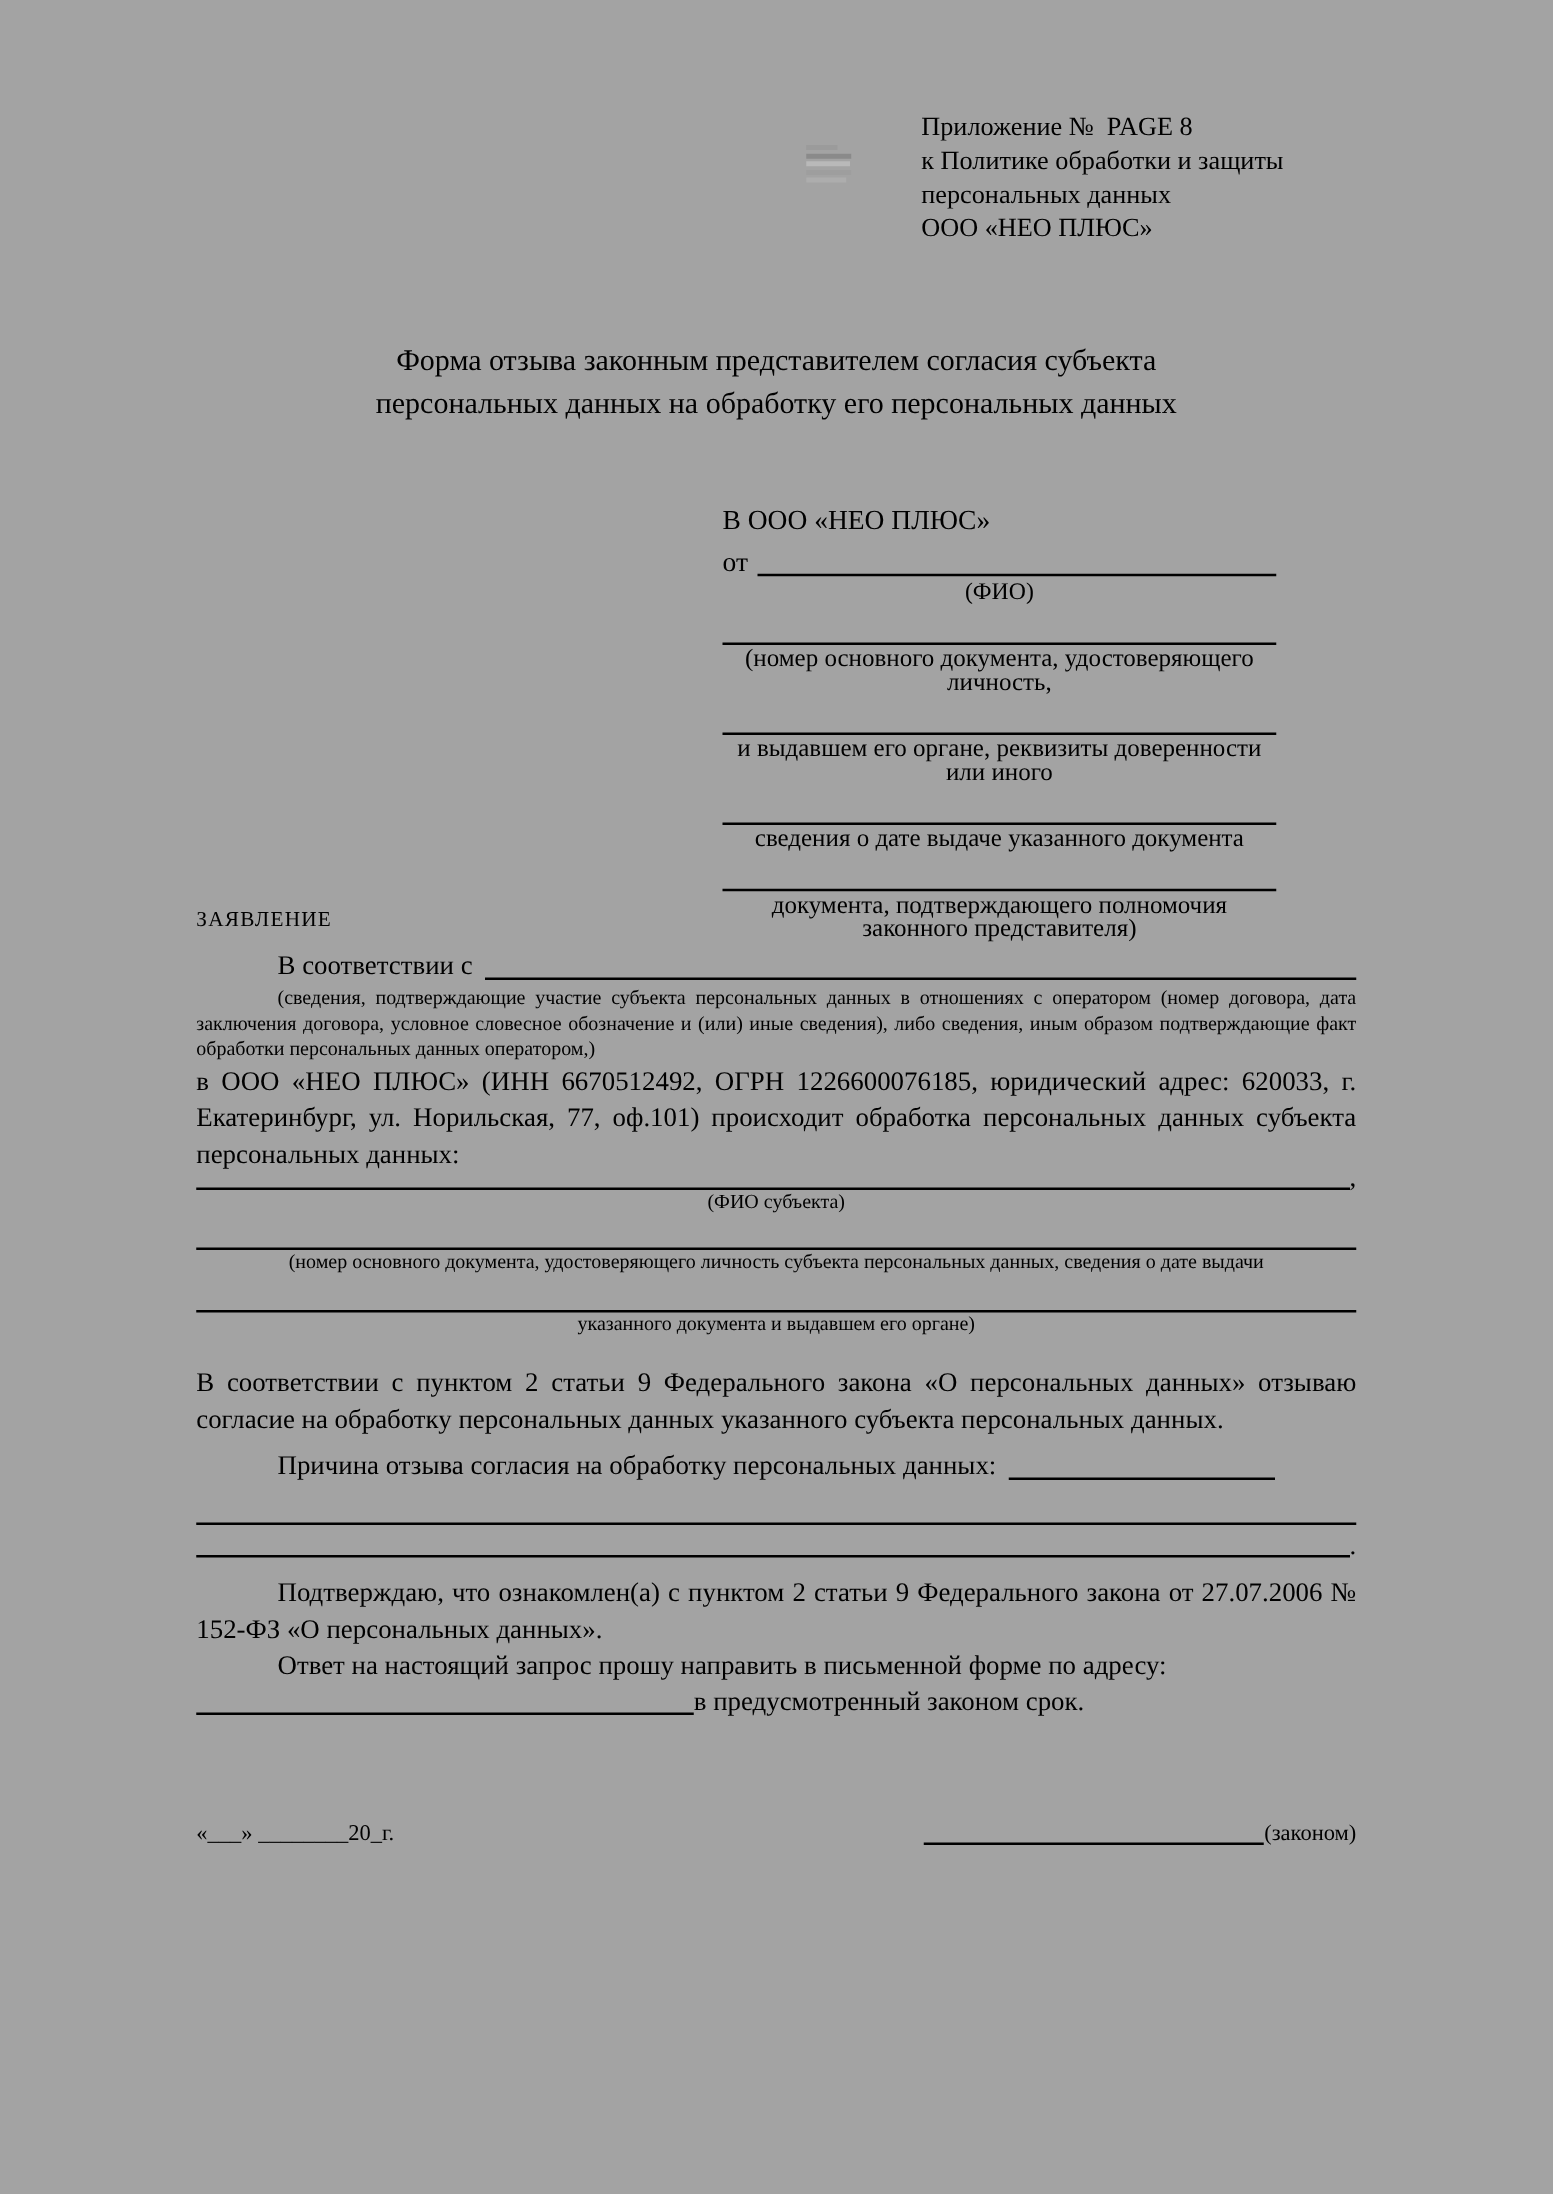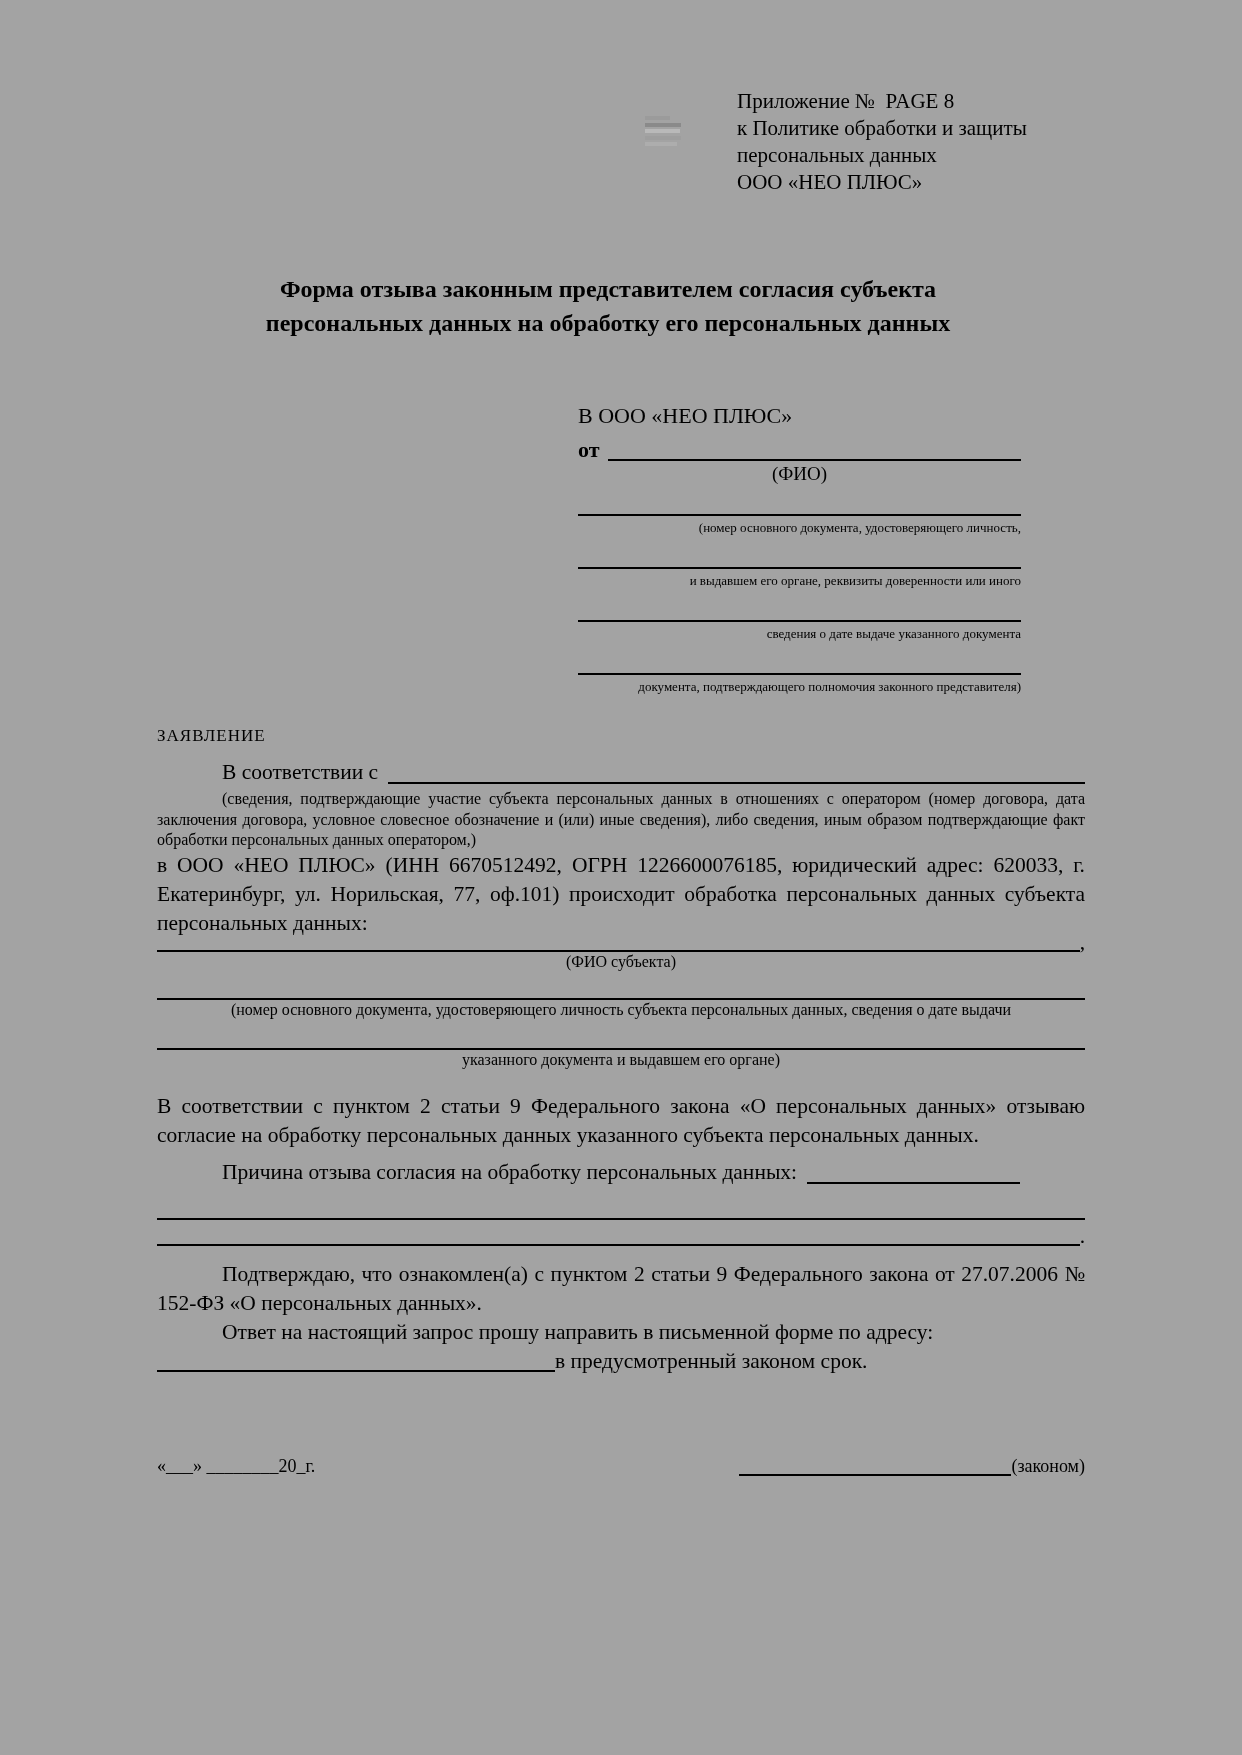--- a/index.html
+++ b/index.html
@@ -26,35 +26,35 @@
   .obj-icon .b4 { width: 100%; background:#9e9e9e; }
   .obj-icon .b5 { width: 88%;  background:#adadad; }
 
   .header-block {
     position: absolute; left: 737px; top: 88px;
     font-size: 21px; line-height: 27px;
   }
   .header-block div { white-space: pre-wrap; }
 
   .title-block {
-    position: absolute; left: 144px; top: 272px; width: 928px;
-    text-align: center; font-weight: bold;
+    position: absolute; left: 157px; top: 272px; width: 928px;
+    text-align: center; font-weight: normal;
     font-size: 24px; line-height: 34px;
   }
 
   .addressee {
     position: absolute; left: 578px; top: 402px; width: 443px;
     font-size: 22px;
   }
   .addr-org { line-height: 28px; }
-  .from-row { display: flex; margin-top: 6px; line-height: 28px; font-weight: bold; }
+  .from-row { display: flex; margin-top: 6px; line-height: 28px; }
   .from-row .fill { flex: 1; border-bottom: 2px solid #000; margin-left: 8px; margin-bottom: 3px; }
   .addr-fio-cap { text-align: center; font-size: 19px; line-height: 20px; font-family: Liberation Serif, serif; }
   .adr-field .rule { border-bottom: 2px solid #000; height: 30px; }
-  .adr-field .cap  { text-align: right; font-size: 13px; line-height: 19px; padding-top: 2px; }
+  .adr-field .cap  { text-align: center; font-size: 20px; line-height: 19px; padding-top: 2px; }
 
   .statement {
     position: absolute; left: 157px; top: 722px; width: 928px;
     font-size: 21.5px; line-height: 29px;
   }
   .stmt-heading { text-align: left; font-size: 17px; line-height: 28px; letter-spacing: 1px; }
   .intro-row { display: flex; margin-top: 8px; padding-left: 65px; }
   .intro-row .fill { flex: 1; border-bottom: 2px solid #000; margin-left: 10px; margin-bottom: 3px; }
   .footnote {
     font-size: 16px; line-height: 20.5px; text-align: justify;

